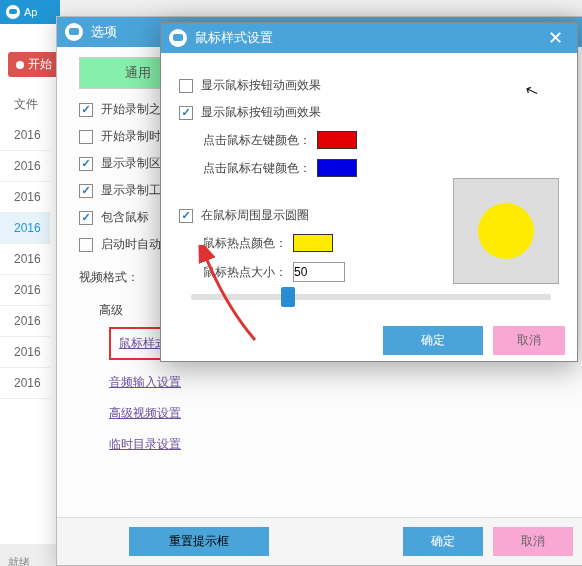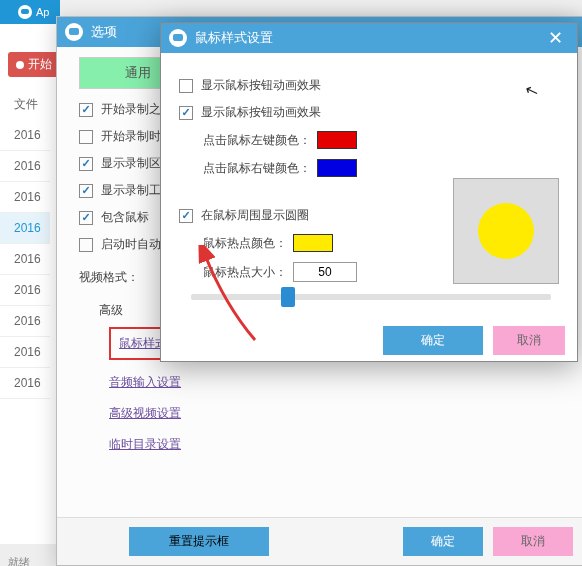--- a/index.html
+++ b/index.html
@@ -1,20 +1,20 @@
 <!DOCTYPE html>
 <html><head>
 <meta charset="utf-8">
 <style>
 * { box-sizing: border-box; margin: 0; padding: 0; font-family: "Microsoft YaHei", sans-serif; }
 body { width: 582px; height: 566px; background: #f0f0f0; position: relative; overflow: hidden; font-size: 12px; }
 
 
 .app-bg { position: absolute; top: 0; left: 0; width: 60px; height: 566px; background: #fff; }
-.app-titlebar { position: absolute; top: 0; left: 0; width: 60px; height: 24px; background: #2196d6; color: #fff; display: flex; align-items: center; padding-left: 18px; font-size: 11px; }
+.app-titlebar { position: absolute; top: 0; left: 0; width: 60px; height: 24px; background: #2196d6; color: #fff; display: flex; align-items: center; padding-left: 6px; font-size: 11px; }
 .app-icon-small { width: 14px; height: 14px; background: #fff; border-radius: 50%; margin-right: 4px; display: inline-block; position: relative; }
 .app-icon-small::after { content: ""; position: absolute; width: 8px; height: 5px; background: #2196d6; border-radius: 2px; top: 4px; left: 3px; }
 .record-btn { position: absolute; top: 52px; left: 8px; background: #d9534f; color: #fff; padding: 4px 8px; border-radius: 3px; font-size: 12px; display: flex; align-items: center; }
 .record-btn::before { content: ""; width: 8px; height: 8px; background: #fff; border-radius: 50%; margin-right: 4px; }
 .sidebar-label { position: absolute; left: 14px; color: #666; font-size: 12px; }
 .sidebar-list { position: absolute; left: 0; width: 50px; }
 .sidebar-item { padding: 8px 14px; color: #666; border-bottom: 1px solid #eee; background: #fff; }
 .sidebar-item.active { background: #e6f3fb; color: #2196d6; }
 .statusbar { position: absolute; bottom: 0; left: 0; width: 66px; height: 20px; background: #eee; color: #888; font-size: 11px; padding: 11px 8px; }
 
@@ -39,21 +39,21 @@
 .btn-default { background: #f9a8d4; color: #666; }
 .btn-reset { background: #4ba4d9; color: #000000; padding: 6px 40px; margin-right: auto; margin-left: 60px; }
 
 
 .mouse-dialog { position: absolute; top: 22px; left: 160px; width: 418px; height: 340px; background: #fff; border: 1px solid #888; box-shadow: 0 6px 30px rgba(0,0,0,0.35); }
 .mouse-titlebar { height: 30px; background: #4ba4d9; color: #fff; display: flex; align-items: center; padding: 0 8px; font-size: 13px; }
 .close-x { margin-left: auto; font-size: 18px; cursor: pointer; padding: 0 6px; }
 .mouse-body { padding: 14px 18px; }
 .color-swatch { width: 40px; height: 18px; border: 1px solid #333; display: inline-block; vertical-align: middle; margin-left: 6px; }
 .indent { margin-left: 24px; }
-.num-input { width: 64px; height: 20px; border: 1px solid #999; text-align: center; font-size: 12px; margin-left: 6px; }
+.num-input { width: 52px; height: 20px; border: 1px solid #999; text-align: left; font-size: 12px; margin-left: 6px; }
 .slider-track { position: relative; width: 360px; height: 6px; background: #e0e0e0; border-radius: 2px; margin: 12px 0 0 12px; }
 .slider-thumb { position: absolute; top: -7px; left: 90px; width: 14px; height: 20px; background: #2a8dd4; border-radius: 2px; }
 .preview-box { position: absolute; right: 18px; top: 155px; width: 106px; height: 106px; background: #ddd; border: 1px solid #aaa; display: flex; align-items: center; justify-content: center; }
 .preview-circle { width: 56px; height: 56px; background: #ffeb00; border-radius: 50%; }
 .mouse-footer { position: absolute; bottom: 0; left: 0; right: 0; height: 42px; display: flex; align-items: center; justify-content: flex-end; padding: 0 12px; gap: 10px; }
 .cursor-arrow { position: absolute; top: 58px; left: 364px; font-size: 16px; color: #222; pointer-events: none; transform: rotate(-20deg); }
 
 .red-arrow { position: absolute; top: 245px; left: 195px; width: 70px; height: 100px; pointer-events: none; }
 </style>
 </head>

